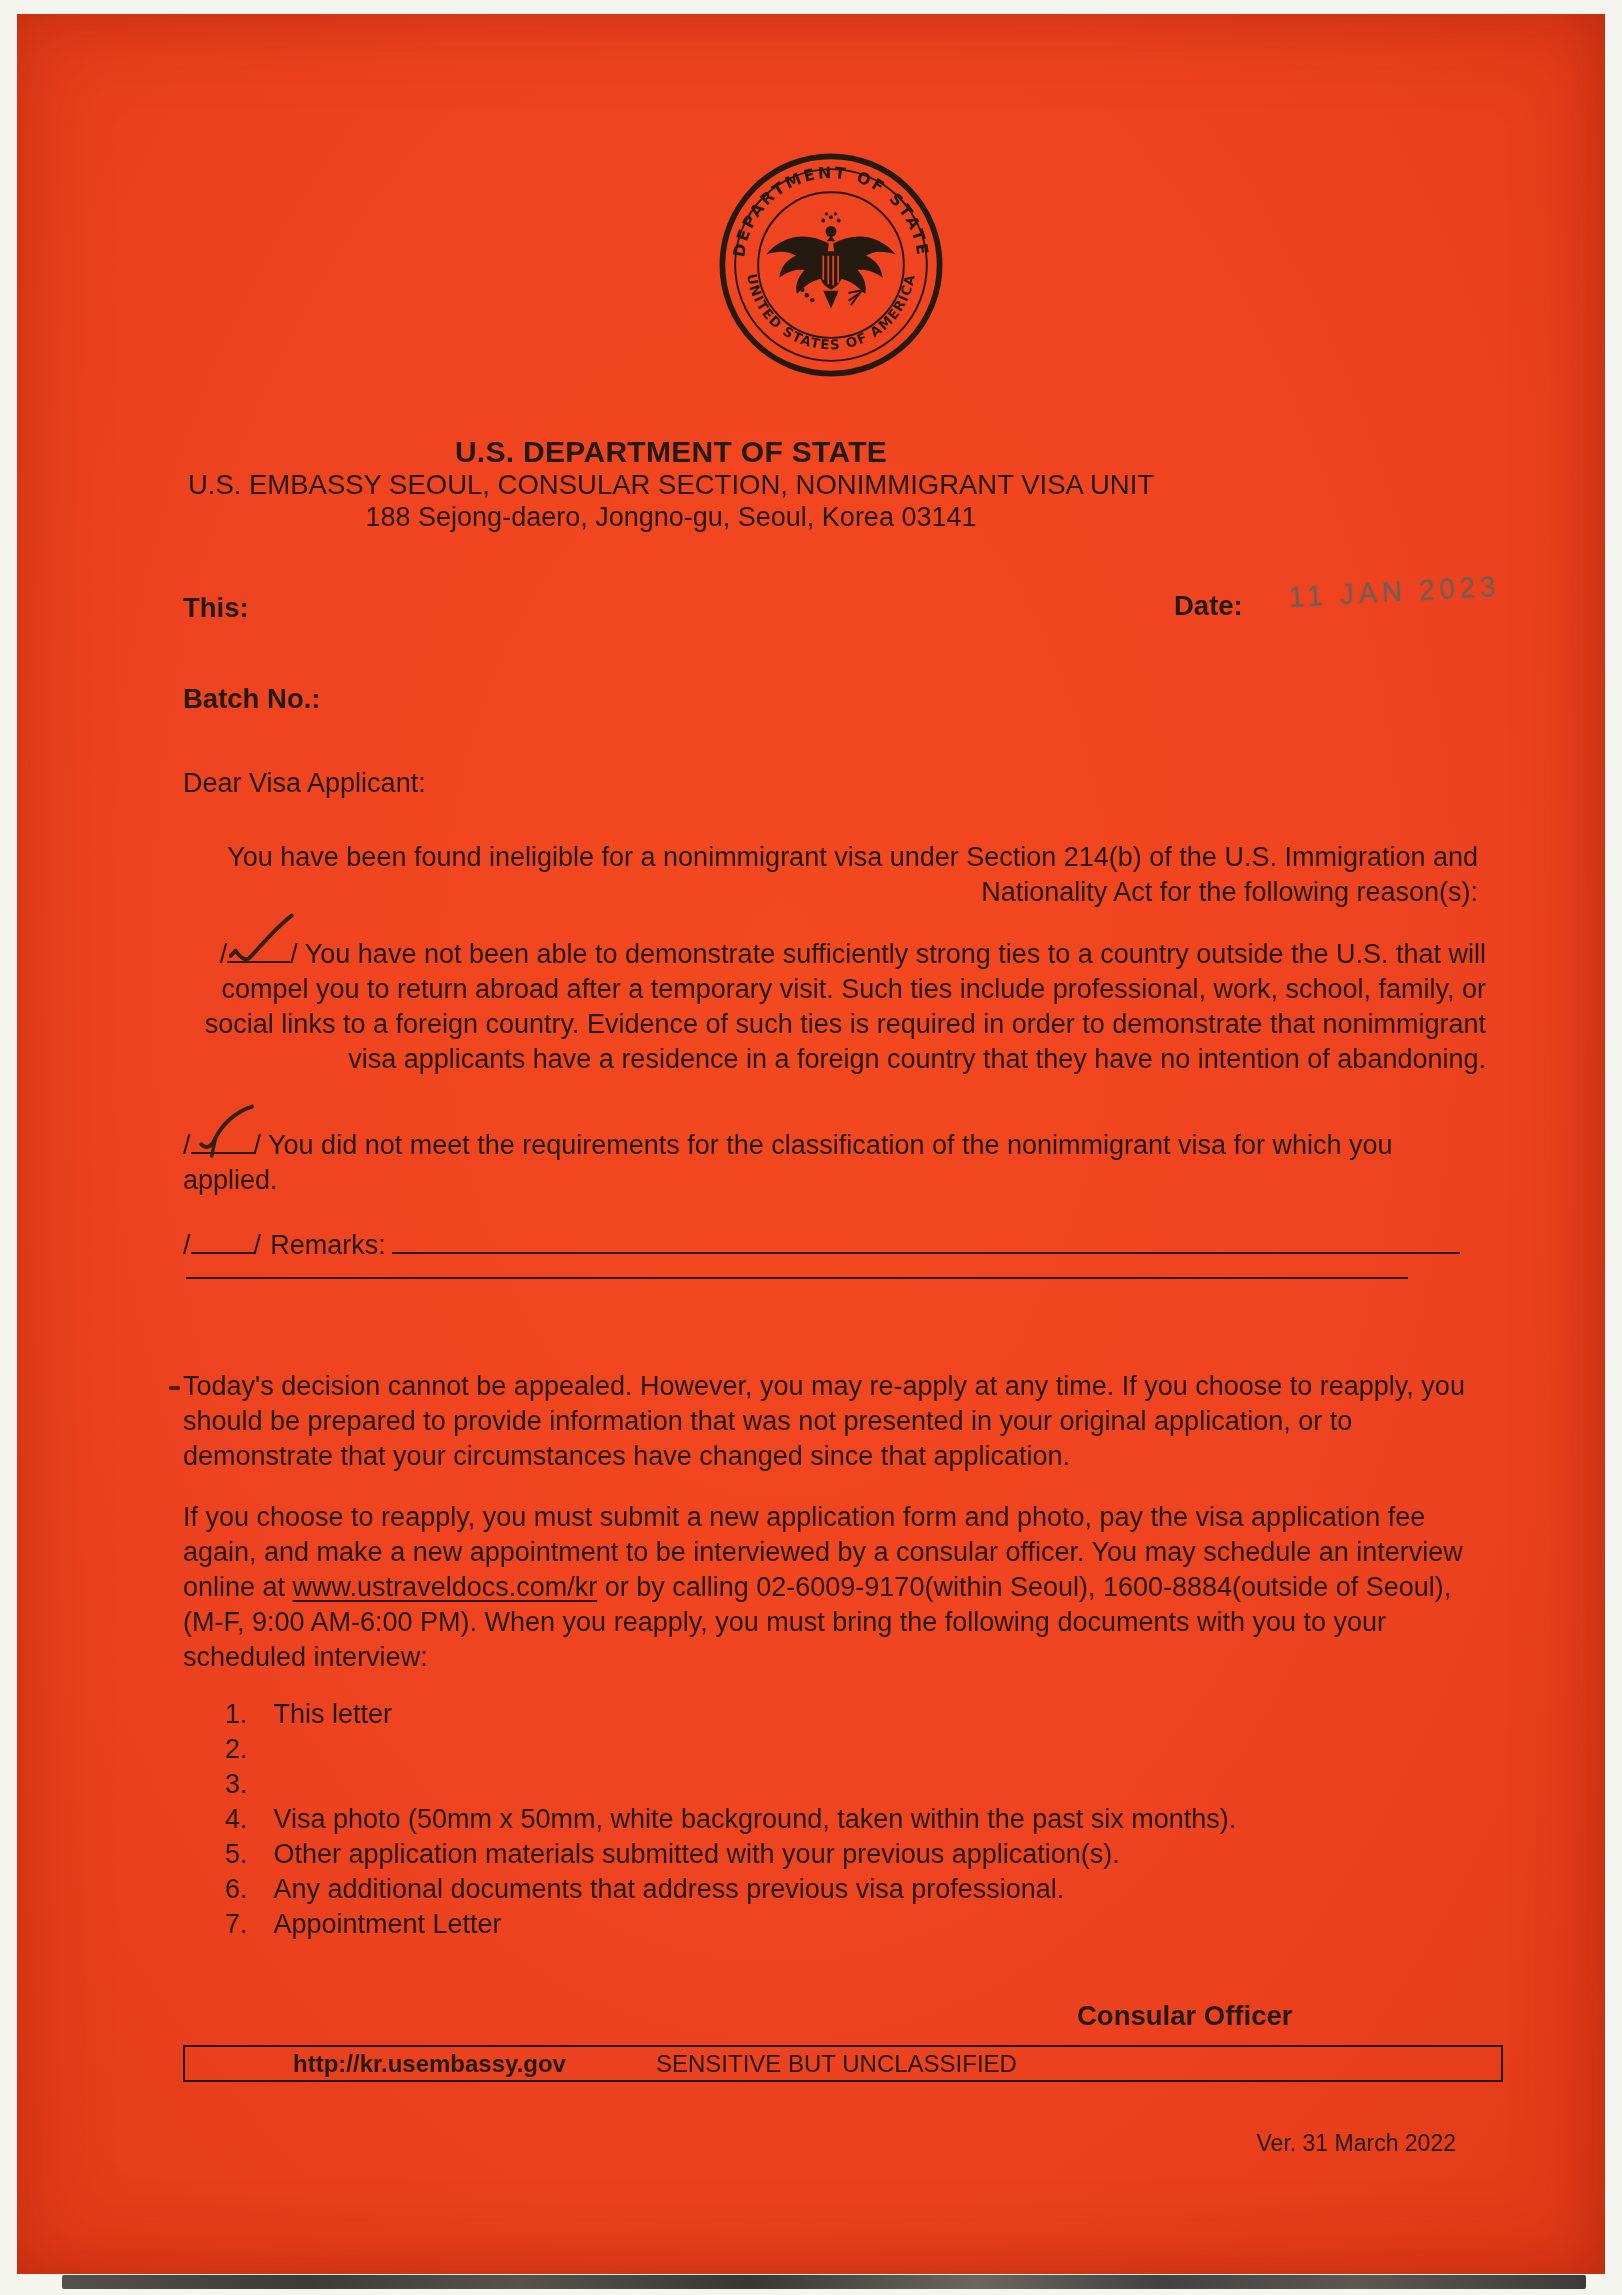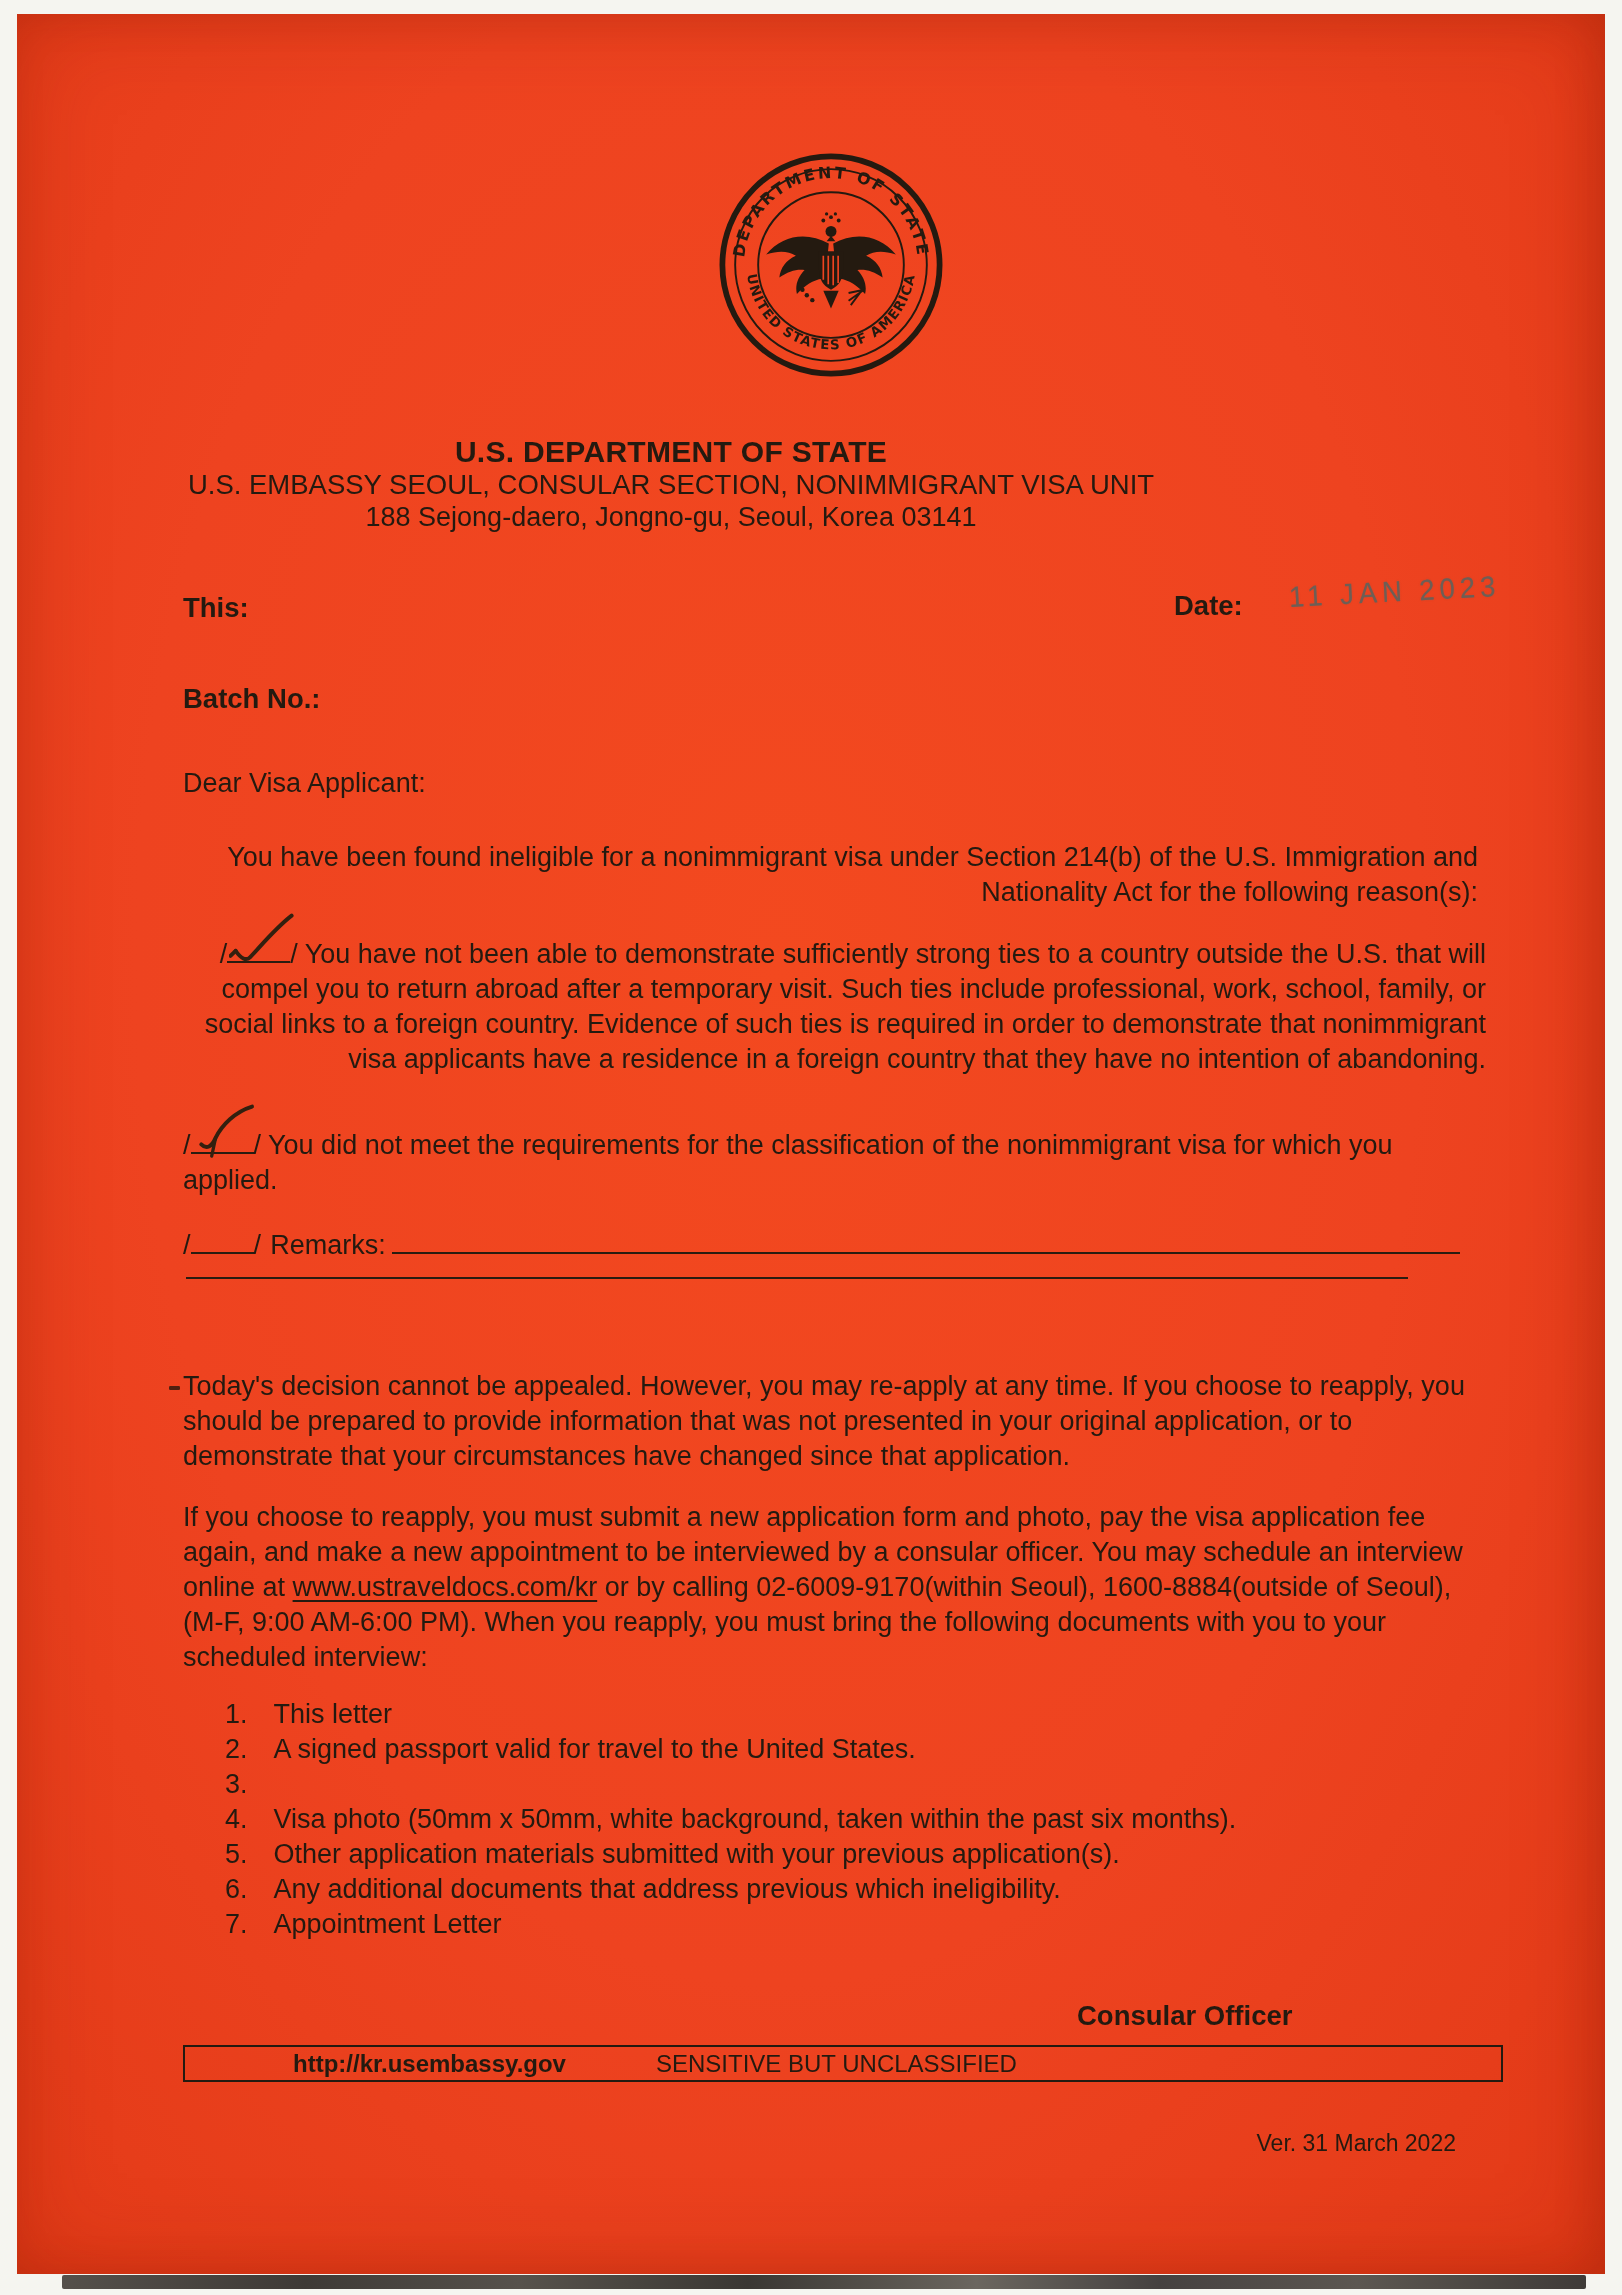--- a/index.html
+++ b/index.html
@@ -150,36 +150,35 @@
     <span>If you choose to reapply, you must submit a new application form and photo, pay the visa application fee again, and make a new appointment to be interviewed by a consular officer.  You may schedule an interview online at </span><span class="link-underline">www.ustraveldocs.com/kr</span><span> or by calling 02-6009-9170(within Seoul), 1600-8884(outside of Seoul), (M-F, 9:00 AM-6:00 PM). When you reapply, you must bring the following documents with you to your scheduled interview:</span>
   </div>
 
   <div class="abs doc-list">
     <div class="doc-row">
         <span class="num">1.</span>
         <span class="txt">This letter</span>
       </div>
     <div class="doc-row">
         <span class="num">2.</span>
-        <span class="txt">A signed passport valid for travel to the United States.</span>
       </div>
     <div class="doc-row">
         <span class="num">3.</span>
       </div>
     <div class="doc-row">
         <span class="num">4.</span>
         <span class="txt">Visa photo (50mm x 50mm, white background, taken within the past six months).</span>
       </div>
     <div class="doc-row">
         <span class="num">5.</span>
         <span class="txt">Other application materials submitted with your previous application(s).</span>
       </div>
     <div class="doc-row">
         <span class="num">6.</span>
-        <span class="txt">Any additional documents that address previous which ineligibility.</span>
+        <span class="txt">Any additional documents that address previous visa professional.</span>
       </div>
     <div class="doc-row">
         <span class="num">7.</span>
         <span class="txt">Appointment Letter</span>
       </div>
   </div>
 
   <div class="abs label" style="left:1060px;top:1986px;">Consular Officer</div>
 
   <div class="abs footer-box">

